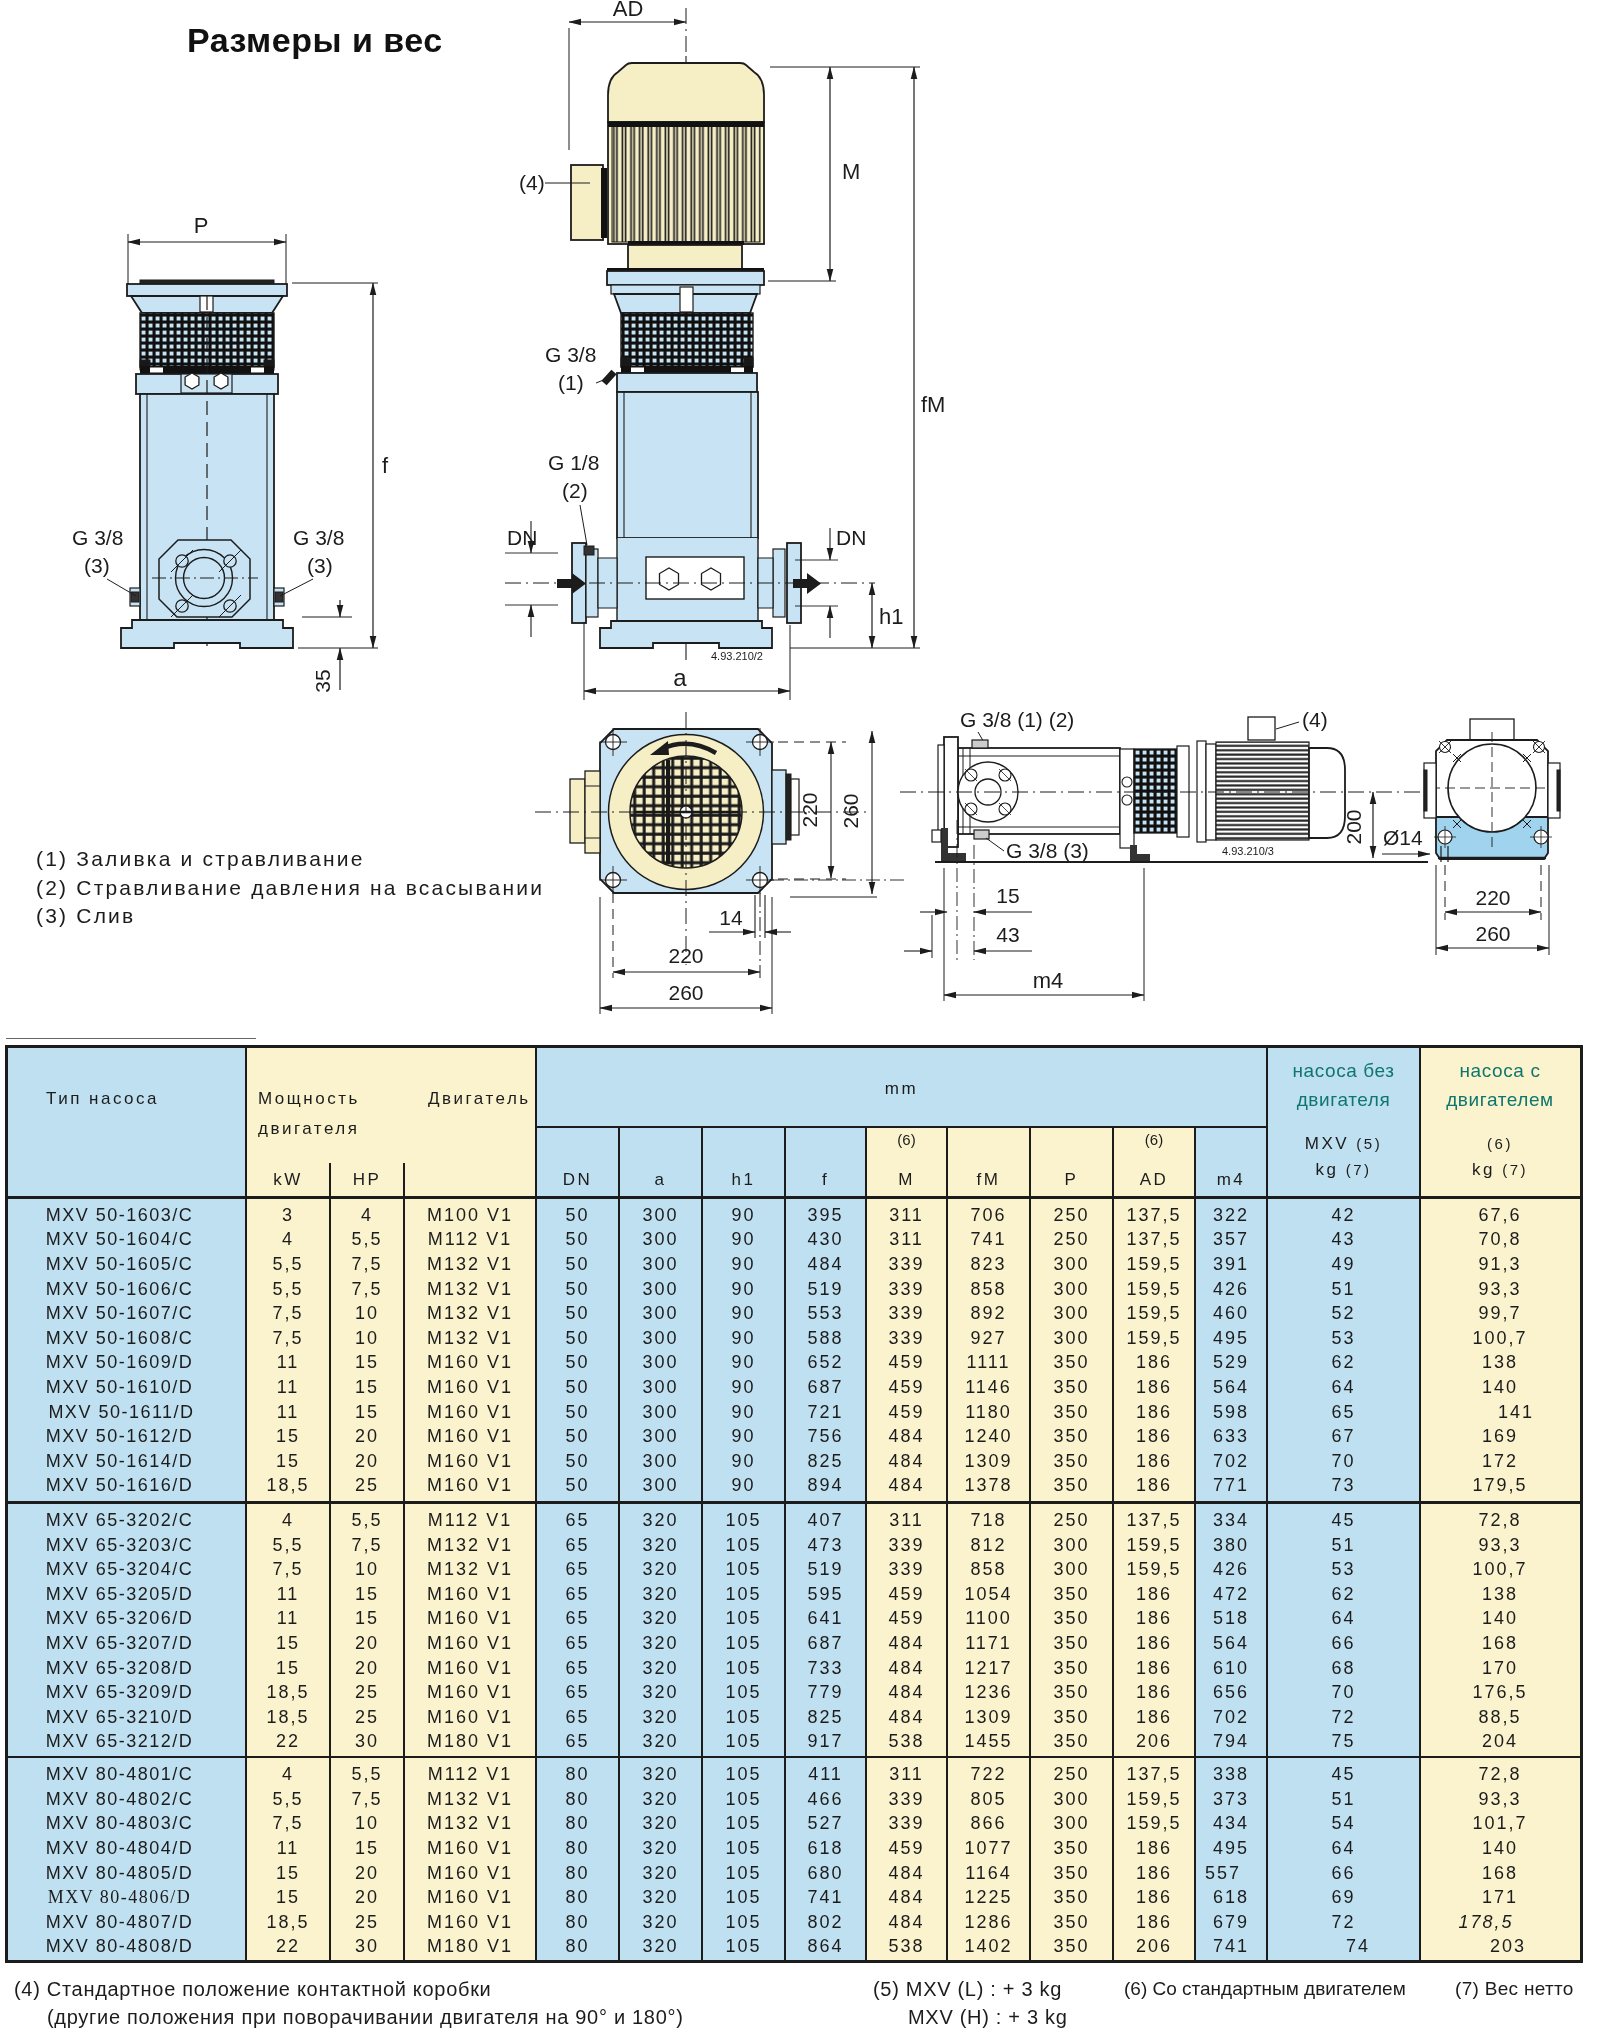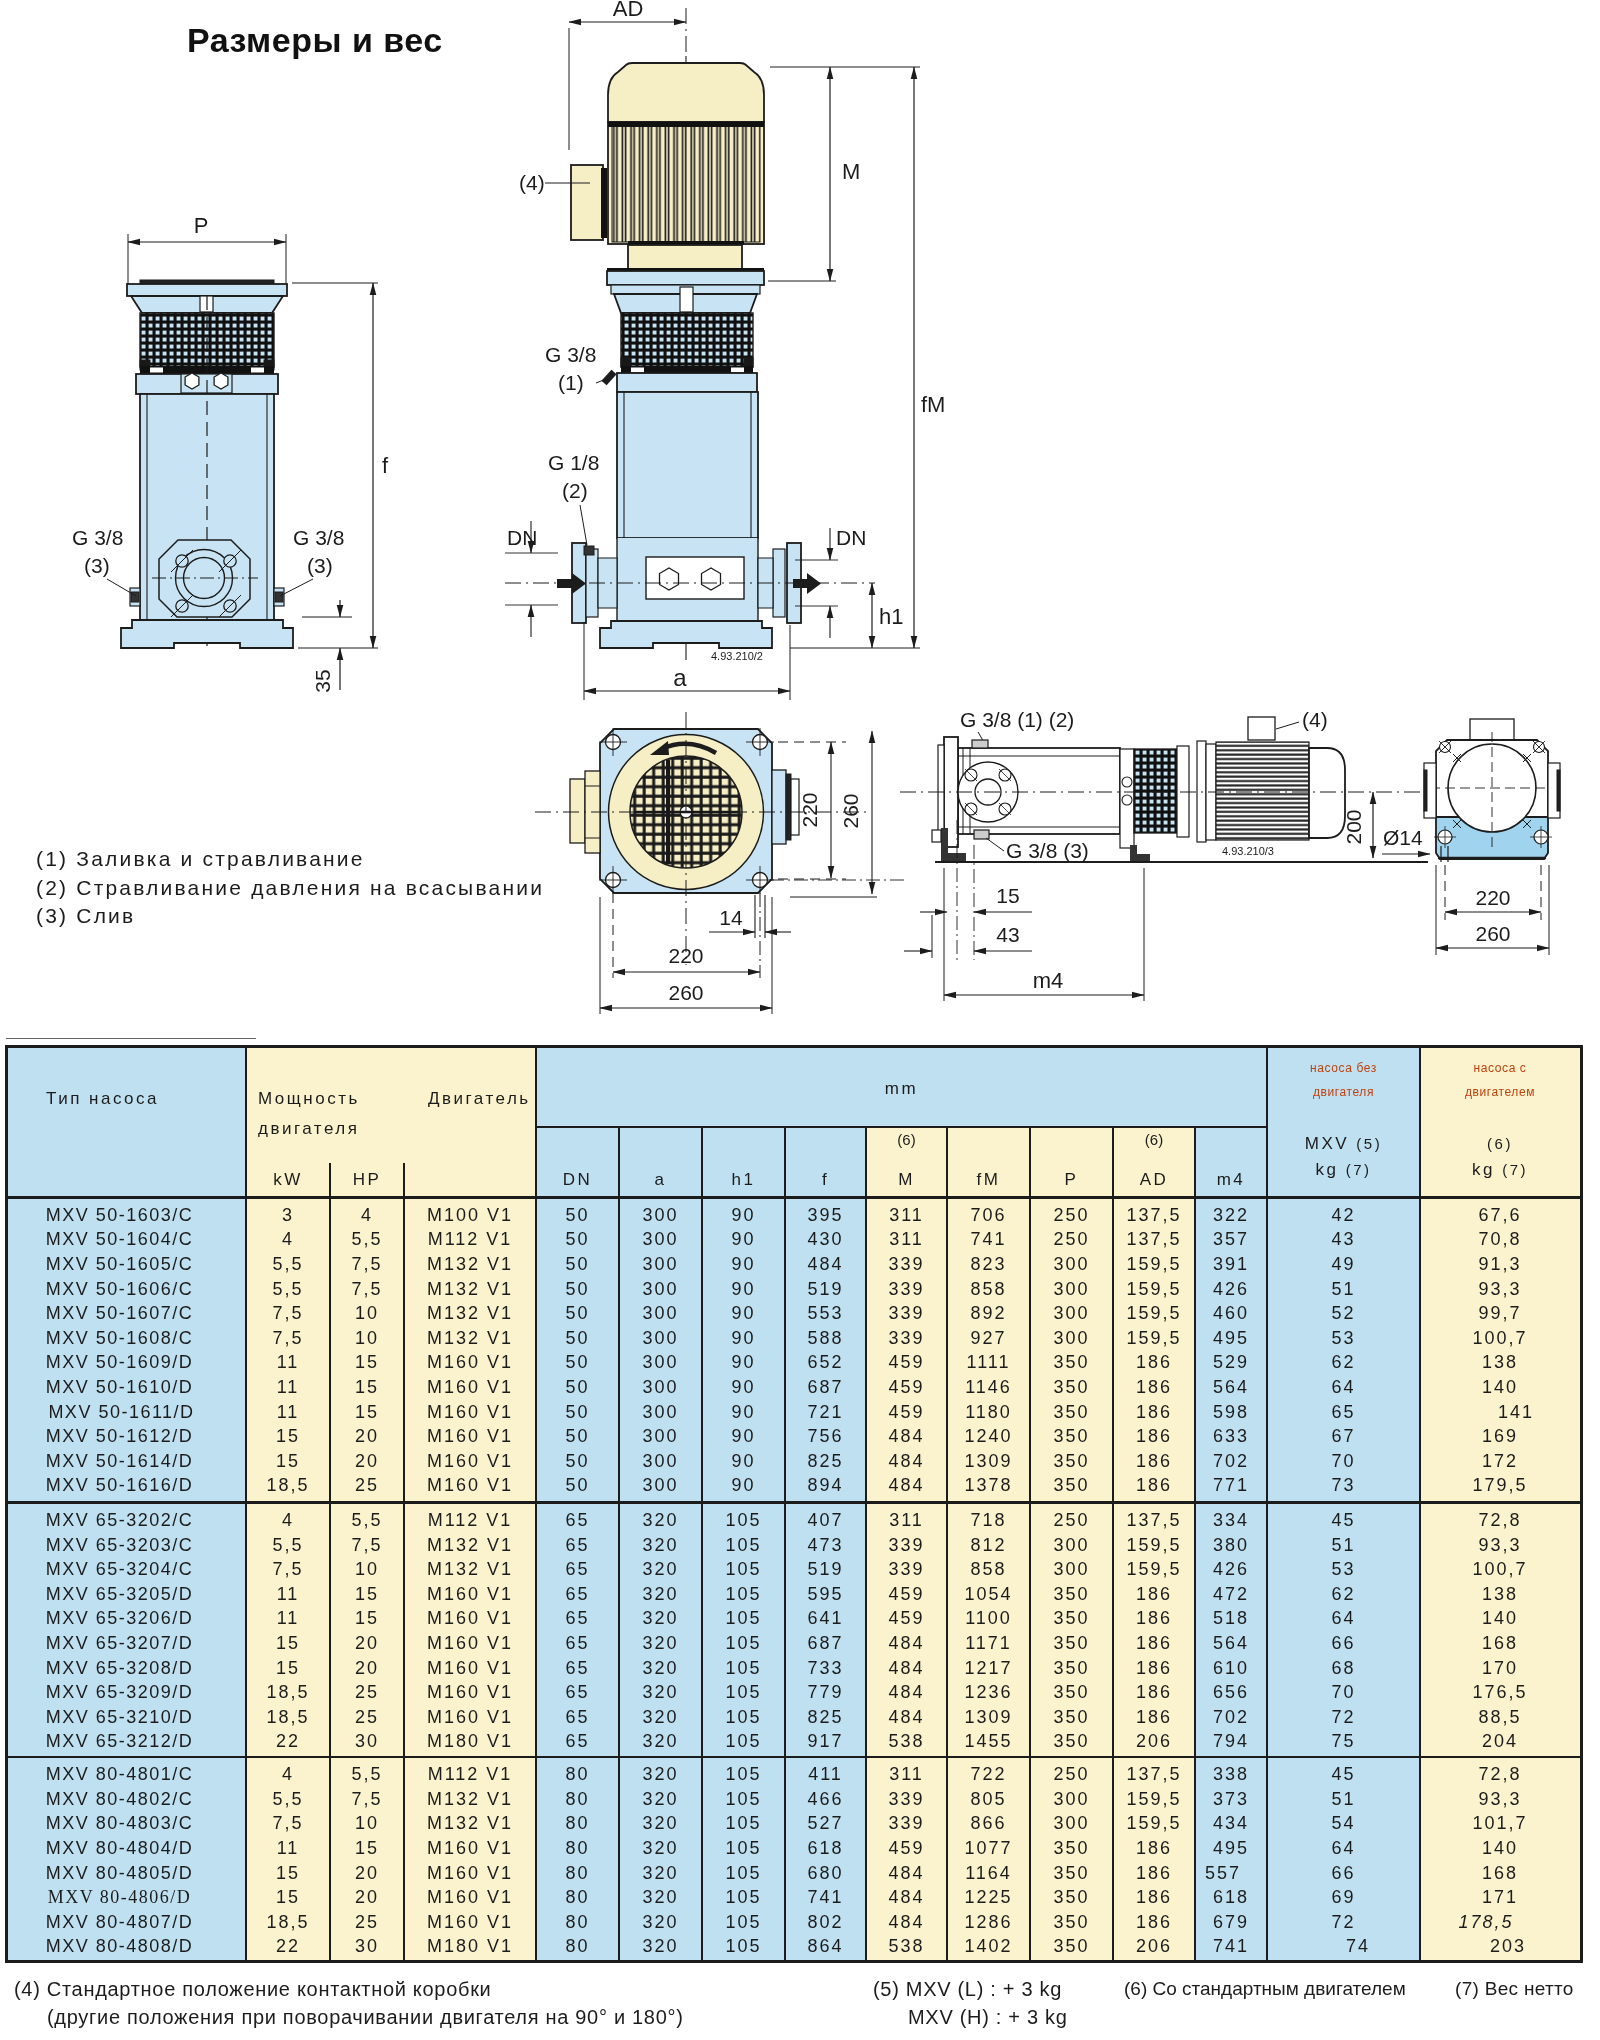--- a/index.html
+++ b/index.html
@@ -1,20 +1,20 @@
 <!DOCTYPE html>
 <html><head><meta charset="utf-8"><style>
 *{margin:0;padding:0;box-sizing:border-box}
 html,body{width:1600px;height:2040px;background:#fff;font-family:"Liberation Sans",sans-serif;position:relative;overflow:hidden}
 .abs{position:absolute}
 .title{left:187px;top:21px;font-size:34px;font-weight:bold;color:#111;letter-spacing:0.5px}
 .leg{left:36px;top:845px;font-size:21px;color:#1c1c1c;line-height:28.6px;letter-spacing:2.2px}
 .ht{font-size:17px;color:#1c1c1c;line-height:30px;letter-spacing:2.5px}
 .h6{font-size:15px;color:#1c1c1c;line-height:15px}
-.hs{font-size:12px;color:#c2410c;line-height:24px;letter-spacing:0.6px}
+.hs{font-size:19px;color:#0f766e;line-height:29px;letter-spacing:0.6px}
 .sm{font-size:15px}
 .dr{left:8px;width:1572px;height:25.43px;font-size:18px;color:#1c1c1c;letter-spacing:2px}
 .dc{position:absolute;top:0;text-align:center;line-height:25.43px}
 .ln{background:#1c1c1c}
 .fn{font-size:20px;color:#1c1c1c;line-height:28px;letter-spacing:0.7px}
 text{font-family:"Liberation Sans",sans-serif}
 </style></head><body>
 <div class="abs title">Размеры и вес</div>
 <svg class="abs" style="left:0;top:0" width="1600" height="1040" viewBox="0 0 1600 1040">
 <defs>

